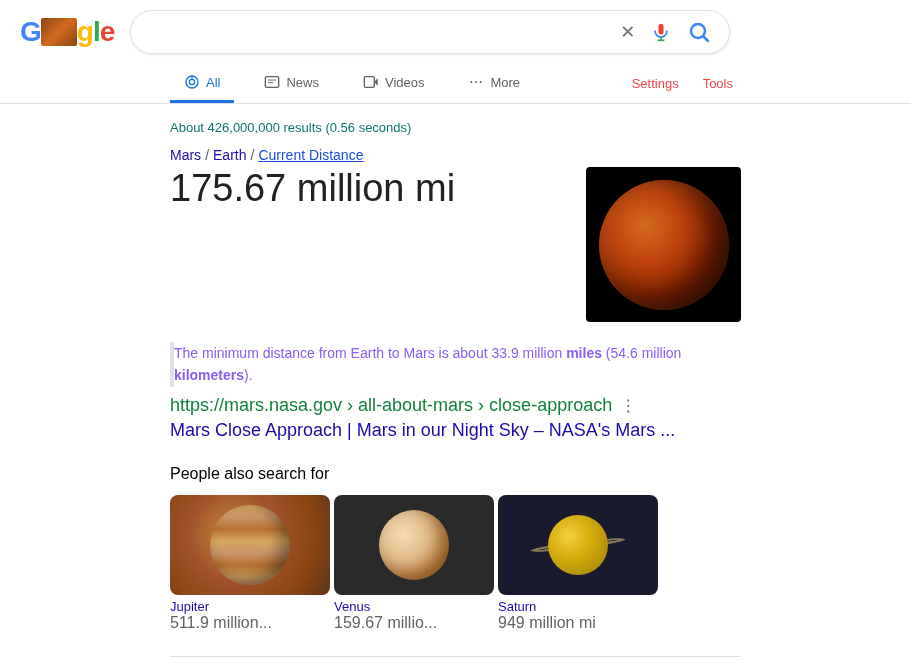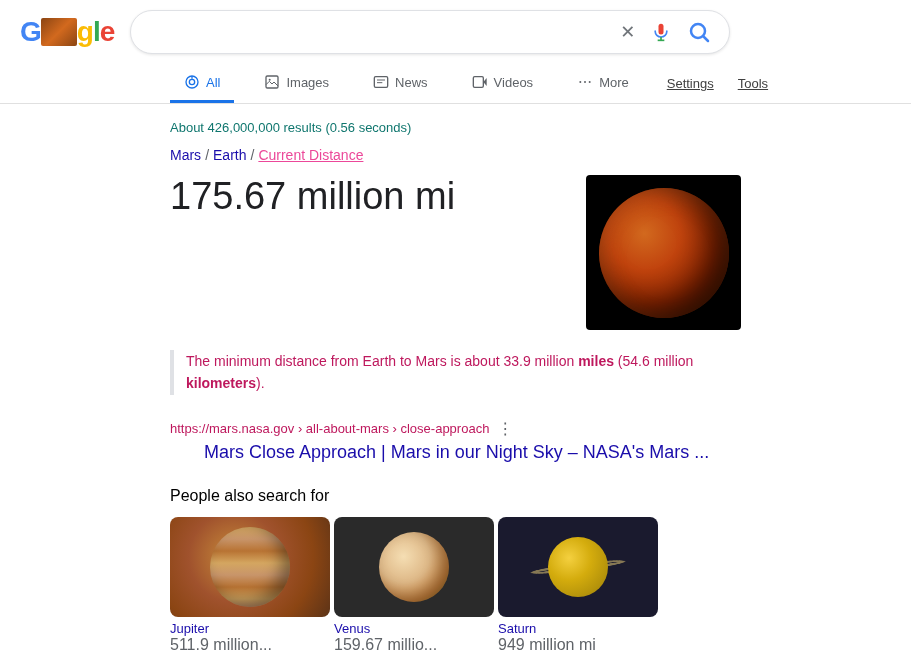--- a/index.html
+++ b/index.html
@@ -21,50 +21,50 @@
     .icon-btn { background: none; border: none; cursor: pointer; display: flex; align-items: center; justify-content: center; padding: 2px; }
 
     
     .x-icon { color: #70757a; font-size: 18px; }
 
     
     .nav-tabs { display: flex; align-items: center; padding: 0 170px; border-bottom: 1px solid #e0e0e0; gap: 16px; }
     .nav-tab { display: flex; align-items: center; gap: 6px; padding: 10px 14px; cursor: pointer; color: #5f6368; font-size: 13px; border-bottom: 3px solid transparent; text-decoration: none; white-space: nowrap; }
     .nav-tab.active { color: #1a73e8; border-bottom: 3px solid #1a73e8; }
     .nav-right { margin-left: auto; display: flex; align-items: center; gap: 8px; }
-    .nav-right-item { color: #404040; font-size: 13px; cursor: pointer; padding: 10px 8px; text-decoration: underline; }
+    .nav-right-item { color: #ef4444; font-size: 13px; cursor: pointer; padding: 10px 8px; }
 
     
     .content { padding: 8px 170px; }
     .results-count { color: #0f766e; font-size: 13px; margin: 8px 0 12px 0; }
 
     
-    .breadcrumb { display: flex; align-items: center; gap: 4px; margin-bottom: 12px; }
+    .breadcrumb { display: flex; align-items: center; gap: 4px; margin-bottom: 4px; }
     .breadcrumb a { color: #1a0dab; font-size: 14px; text-decoration: none; }
     .breadcrumb .sep { color: #5f6368; }
-    .breadcrumb .current { color: #ec4899; font-size: 14px; text-decoration: underline; }
+    .breadcrumb .current { color: #1d4ed8; font-size: 14px; text-decoration: underline; }
 
     
     .featured { display: flex; align-items: flex-start; gap: 52px; margin: 4px 0 20px 0; }
     .featured-left { flex: 1; }
     .distance-value { font-size: 38px; font-weight: 300; color: #202124; margin-bottom: 8px; }
 
     
     .mars-img { width: 155px; height: 155px; background: #000; border-radius: 4px; display: flex; align-items: center; justify-content: center; flex-shrink: 0; overflow: hidden; position: relative; }
     .mars-sphere { width: 130px; height: 130px; border-radius: 50%; background: radial-gradient(circle at 35% 35%, #D2691E 0%, #C1440E 30%, #8B2500 60%, #5C1A00 85%, #2a0a00 100%); box-shadow: inset -15px -10px 30px rgba(0,0,0,0.6), inset 5px 5px 20px rgba(180,90,30,0.4); position: relative; }
 
     
-    .description { color: #be185d; font-size: 14px; line-height: 1.6; margin-bottom: 24px; max-width: 620px; border-left: 4px solid #dfe1e5; padding-left: 12px; }
+    .description { color: #8b5cf6; font-size: 14px; line-height: 1.6; margin-bottom: 8px; max-width: 620px; border-left: 4px solid #dfe1e5; }
     .description strong { font-weight: 700; }
 
     
     .source-link { display: flex; align-items: center; gap: 8px; margin-bottom: 4px; }
-    .source-url { color: #be185d; font-size: 13px; }
+    .source-url { color: #15803d; font-size: 18px; }
     .source-dots { color: #5f6368; font-size: 16px; cursor: pointer; }
-    .result-title { color: #1a0dab; font-size: 18px; text-decoration: none; cursor: pointer; margin-left: 34px; }
+    .result-title { color: #1a0dab; font-size: 18px; text-decoration: none; cursor: pointer; }
 
     
     .people-search { margin-top: 24px; }
     .people-search-title { font-size: 16px; font-weight: 400; color: #000000; margin-bottom: 12px; }
     .planet-cards { display: flex; gap: 4px; flex-wrap: wrap; }
     .planet-card { display: flex; flex-direction: column; width: 160px; cursor: pointer; }
     .planet-thumb { width: 160px; height: 100px; border-radius: 8px; overflow: hidden; display: flex; align-items: center; justify-content: center; }
     .planet-info { padding: 4px 0; }
     .planet-name { color: #1a0dab; font-size: 13px; }
     .planet-dist { color: #5f6368; font-size: 16px; }
@@ -131,28 +131,20 @@
   <a class="nav-tab active">
     <svg width="16" height="16" viewBox="0 0 24 24" fill="none">
       <circle cx="12" cy="12" r="9" stroke="#1a73e8" stroke-width="2"></circle>
       <circle cx="12" cy="12" r="4" stroke="#1a73e8" stroke-width="2"></circle>
       <line x1="12" y1="3" x2="12" y2="7" stroke="#1a73e8" stroke-width="2"></line>
     </svg>
     <span>All</span>
   </a>
   <a class="nav-tab">
     <svg width="16" height="16" viewBox="0 0 24 24" fill="none">
-      <rect x="3" y="3" width="18" height="18" rx="2" stroke="#5f6368" stroke-width="2"></rect>
-      <circle cx="8.5" cy="8.5" r="1.5" fill="#5f6368"></circle>
-      <path d="M3 16l5-5 4 4 3-3 6 6" stroke="#5f6368" stroke-width="1.5" fill="none"></path>
-    </svg>
-    <span>Images</span>
-  </a>
-  <a class="nav-tab">
-    <svg width="16" height="16" viewBox="0 0 24 24" fill="none">
       <rect x="2" y="4" width="20" height="16" rx="2" stroke="#5f6368" stroke-width="2"></rect>
       <line x1="6" y1="9" x2="18" y2="9" stroke="#5f6368" stroke-width="1.5"></line>
       <line x1="6" y1="13" x2="14" y2="13" stroke="#5f6368" stroke-width="1.5"></line>
     </svg>
     <span>News</span>
   </a>
   <a class="nav-tab">
     <svg width="16" height="16" viewBox="0 0 24 24" fill="none">
       <rect x="2" y="4" width="15" height="16" rx="2" stroke="#5f6368" stroke-width="2"></rect>
       <polygon points="22,6 22,18 17,12" fill="#5f6368"></polygon>

